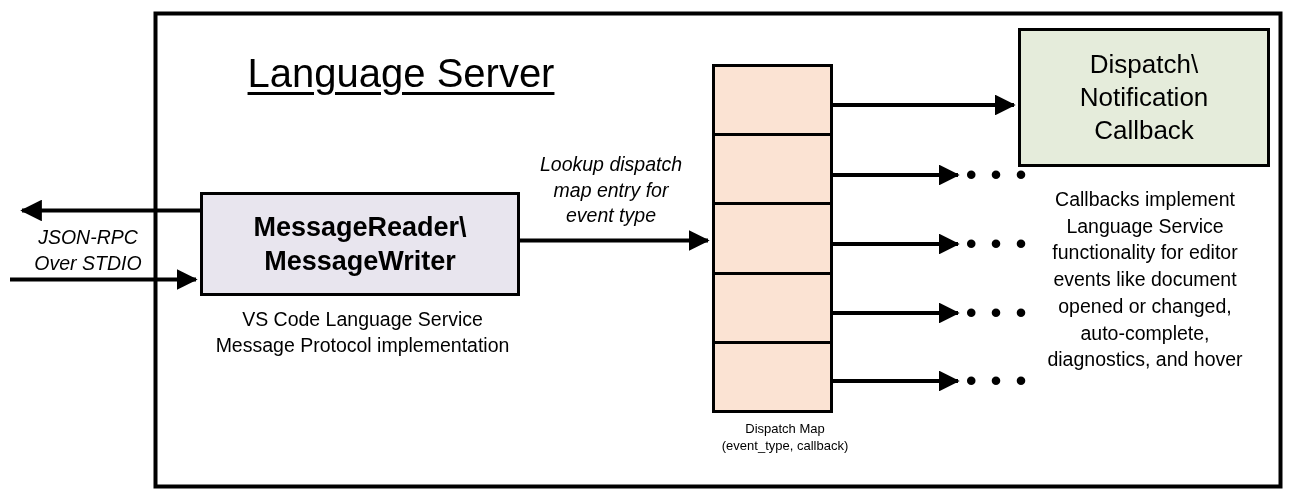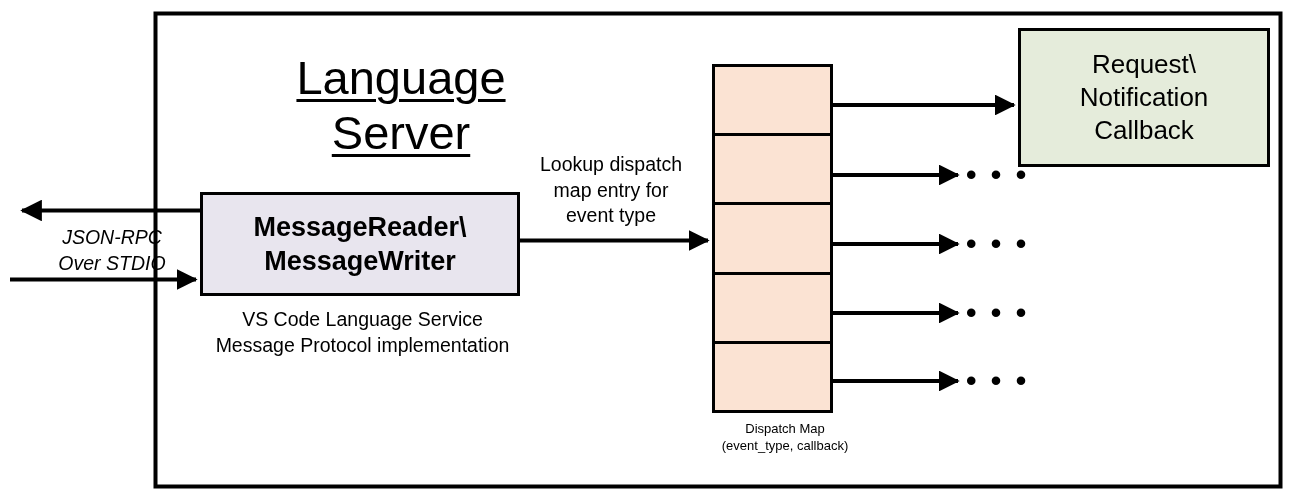--- a/index.html
+++ b/index.html
@@ -30,21 +30,21 @@
     text-align: center;
     line-height: 1.18;
     white-space: pre-line;
   }
 
   
   #server-title {
     left: 236px;
     top: 50px;
     width: 330px;
-    font-size: 47px;
+    font-size: 40px;
     font-weight: 400;
     text-decoration: underline;
     text-underline-offset: 5px;
     text-decoration-thickness: 3px;
     letter-spacing: 0px;
   }
 
   
   #message-box {
     position: absolute;
@@ -69,34 +69,35 @@
   #message-caption {
     left: 190px;
     top: 307px;
     width: 345px;
     font-size: 19.5px;
     line-height: 1.33;
   }
 
   
   #jsonrpc-label {
-    left: 32px;
+    left: 8px;
     top: 224px;
     width: 160px;
     font-size: 19.5px;
     font-style: italic;
     line-height: 1.35;
   }
 
   
   #lookup-label {
     left: 516px;
     top: 152px;
     width: 190px;
     font-size: 19.5px;
+    font-style: italic;
     line-height: 1.32;
   }
 
   
   #dispatch-map {
     position: absolute;
     left: 712px;
     top: 64px;
     width: 121px;
     height: 349px;
@@ -234,18 +235,25 @@
   <div class="lbl" id="dispatch-caption">Dispatch Map
 (event_type, callback)</div>
 
   <div class="ellipsis" style="left:966px; top:160px;">• • •</div>
   <div class="ellipsis" style="left:966px; top:229px;">• • •</div>
   <div class="ellipsis" style="left:966px; top:298px;">• • •</div>
   <div class="ellipsis" style="left:966px; top:366px;">• • •</div>
 
 
   <div id="callback-box">
-    <div class="txt">Request\
+    <div class="txt">Dispatch\
 Notification
 Callback</div>
   </div>
+  <div class="lbl" id="callback-caption">Callbacks implement
+Language Service
+functionality for editor
+events like document
+opened or changed,
+auto-complete,
+diagnostics, and hover</div>
 
 </div>
 
 </body></html>

